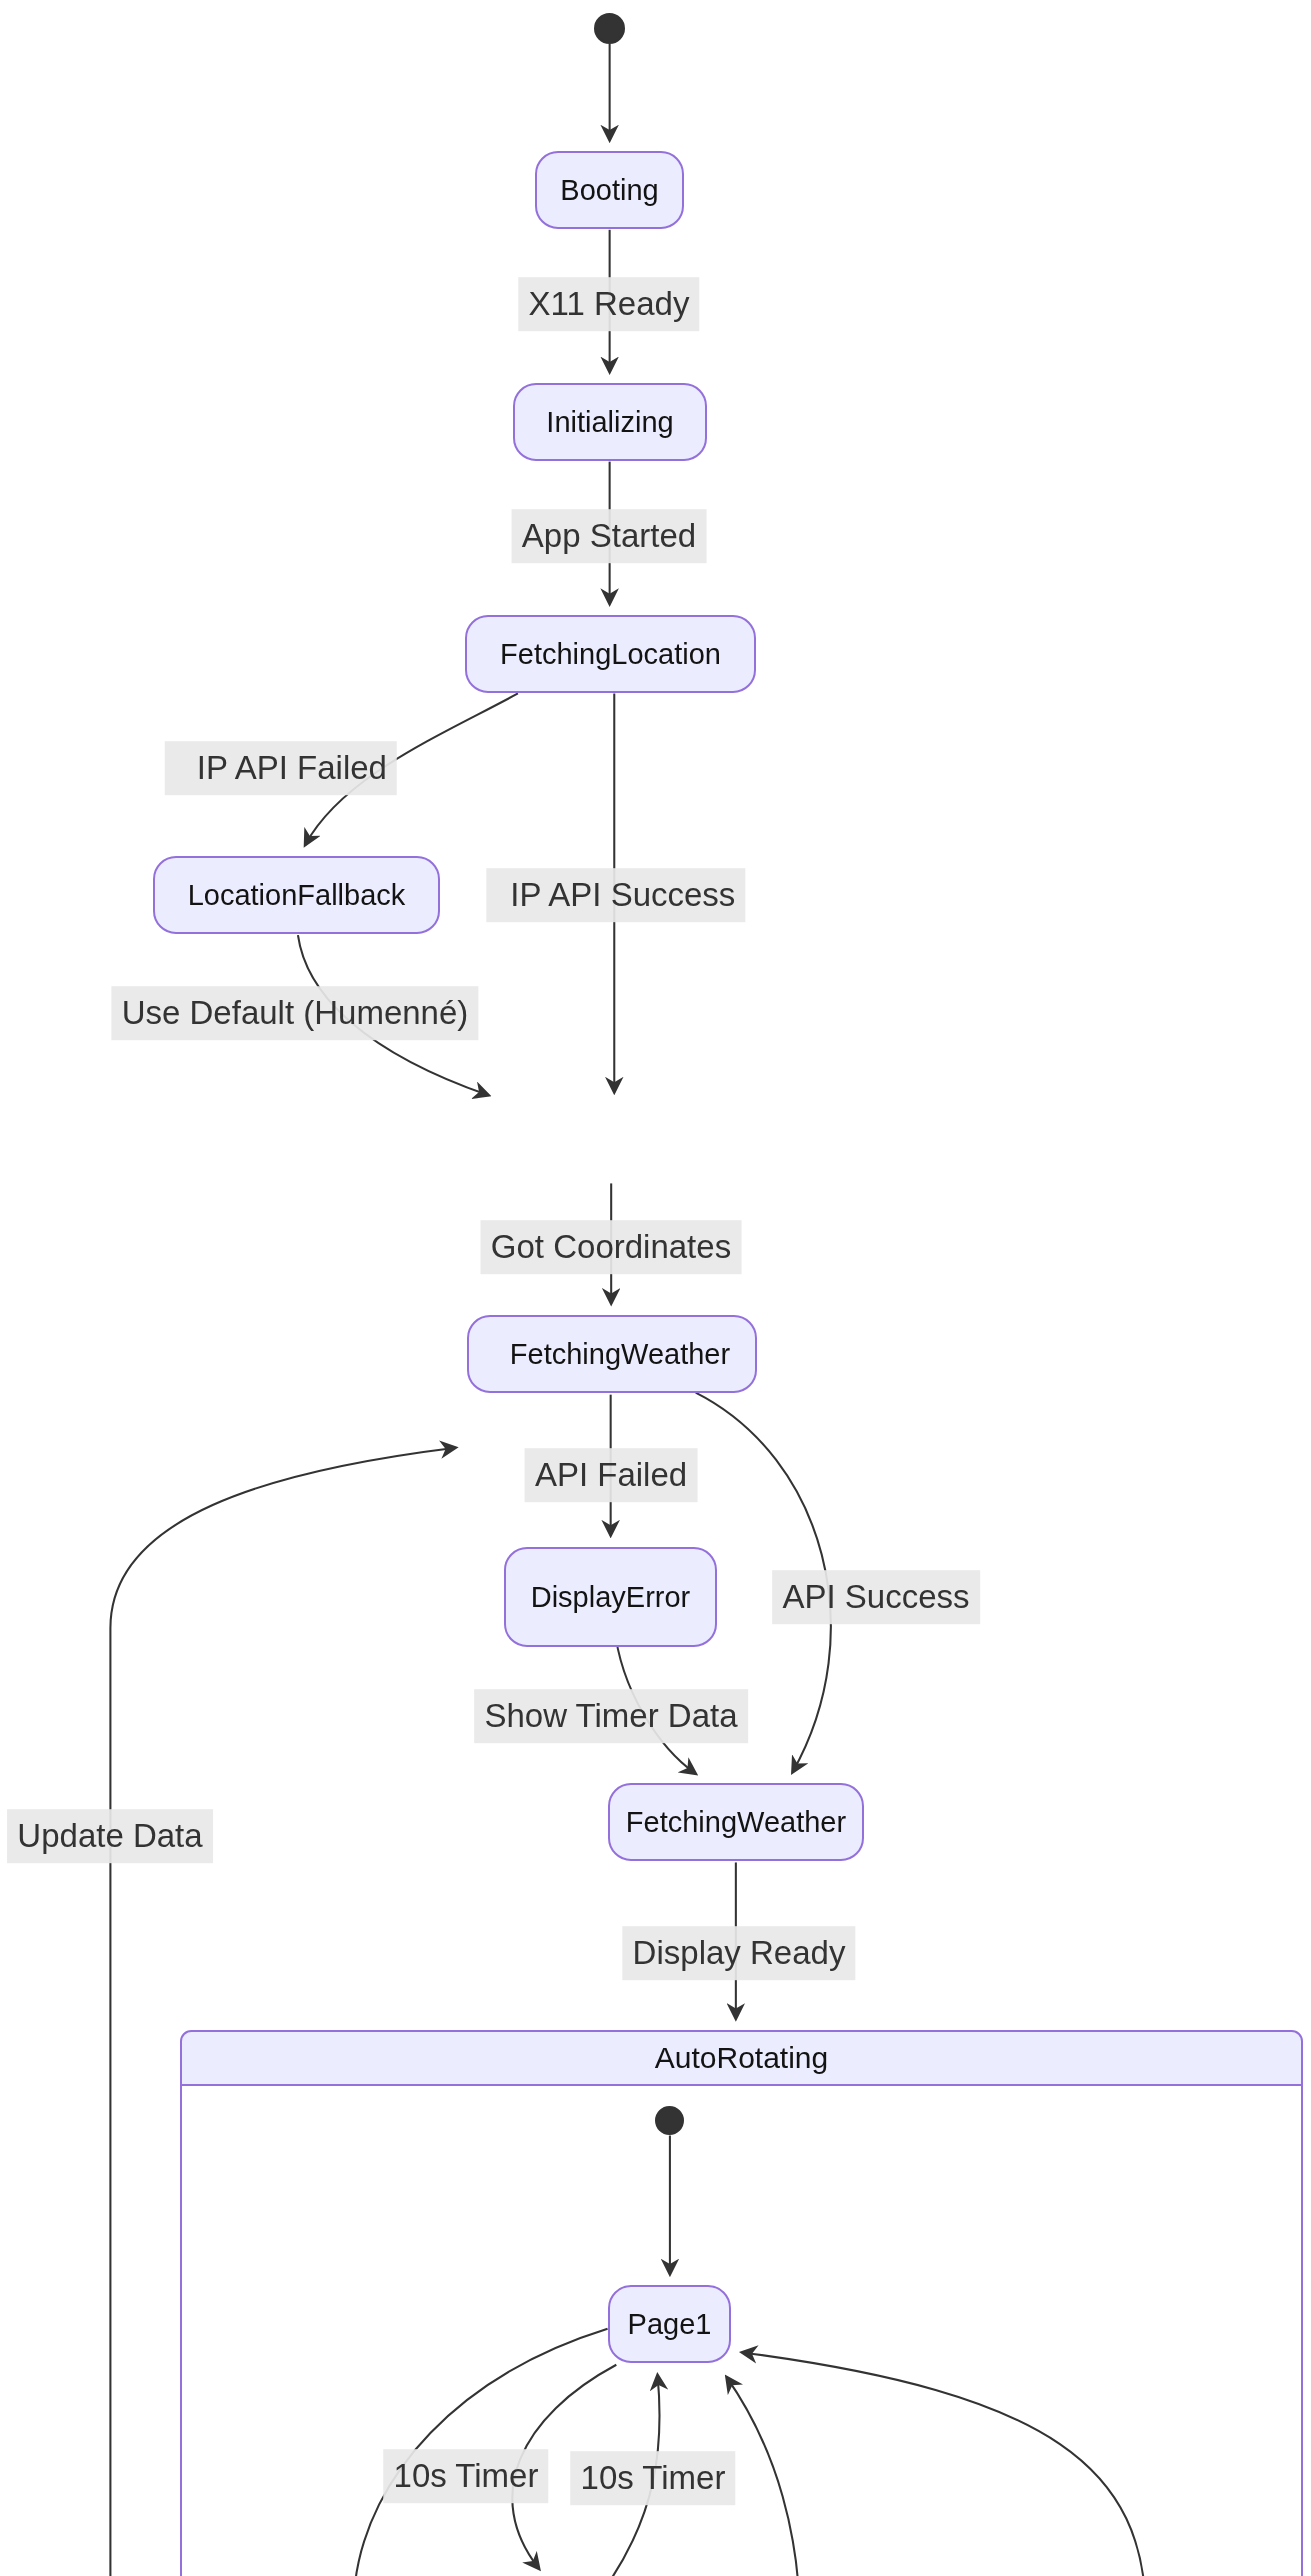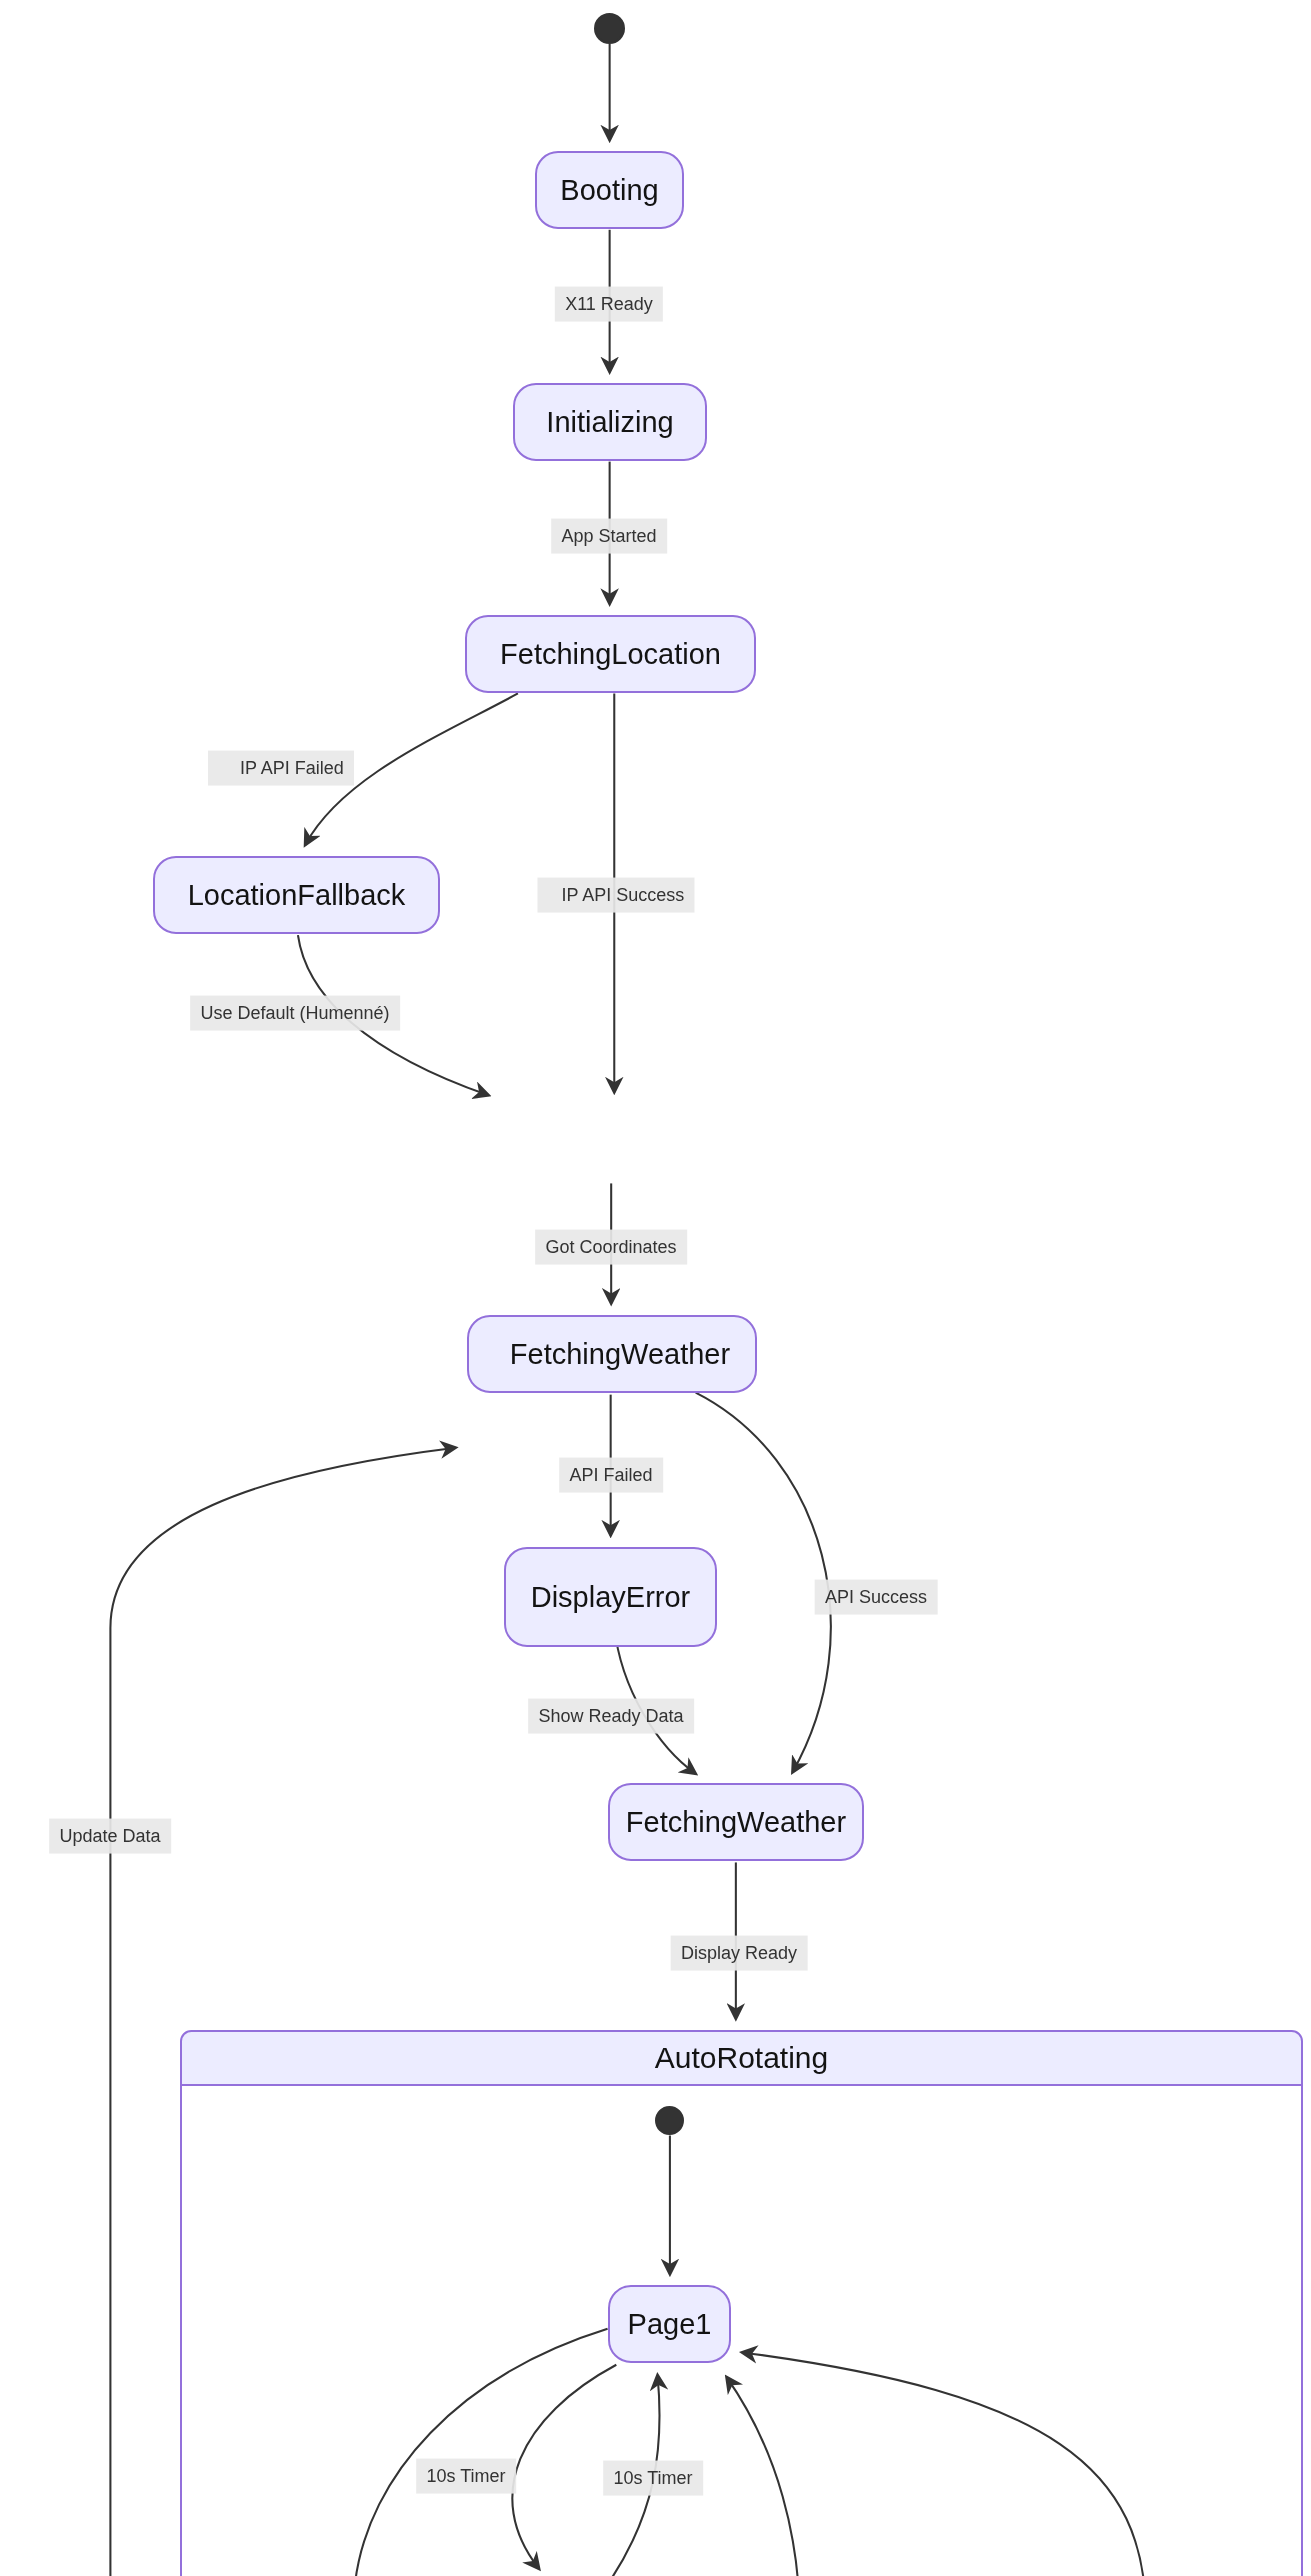--- a/index.html
+++ b/index.html
@@ -50,21 +50,21 @@
     color:var(--text);
     box-sizing:border-box;
     white-space:nowrap;
   }
   .elabel{
     position:absolute;
     z-index:5;
     transform:translate(-50%,-50%);
     background:var(--label-bg);
     color:var(--label-text);
-    font-size:18px;
+    font-size:33px;
     line-height:1.25;
     padding:6.2px 10.3px;
     white-space:nowrap;
   }
   .start-dot{
     position:absolute;
     z-index:4;
     border-radius:50%;
     background:var(--start-fill);
     border:2.1px solid var(--start-fill);
@@ -165,20 +165,20 @@
     </div>
 
   <div class="elabel" style="left:609px;top:304px;">X11 Ready</div>
   <div class="elabel" style="left:609px;top:536px;">App Started</div>
   <div class="elabel" style="left:281px;top:768px;padding-left:32px;">IP API Failed</div>
   <div class="elabel" style="left:616px;top:895px;padding-left:24px;">IP API Success</div>
   <div class="elabel" style="left:295px;top:1013px;">Use Default (Humenné)</div>
   <div class="elabel" style="left:611px;top:1247px;">Got Coordinates</div>
   <div class="elabel" style="left:611px;top:1475px;">API Failed</div>
   <div class="elabel" style="left:876px;top:1597px;">API Success</div>
-  <div class="elabel" style="left:611px;top:1716px;">Show Ready Data</div>
+  <div class="elabel" style="left:611px;top:1716px;">Show Timer Data</div>
   <div class="elabel" style="left:739px;top:1953px;">Display Ready</div>
   <div class="elabel" style="left:110px;top:1836px;">Update Data</div>
   <div class="elabel" style="left:466px;top:2476px;">10s Timer</div>
   <div class="elabel" style="left:653px;top:2478px;">10s Timer</div>
 
 </div>
 
 
 </body></html>

